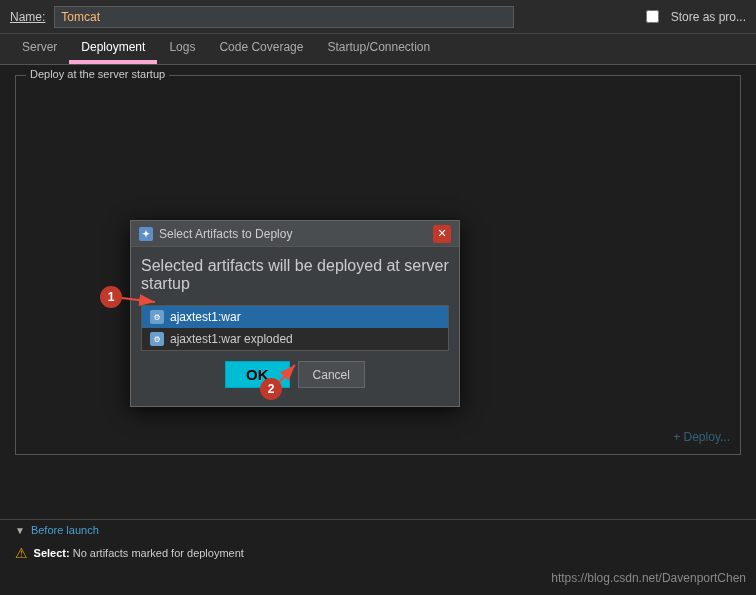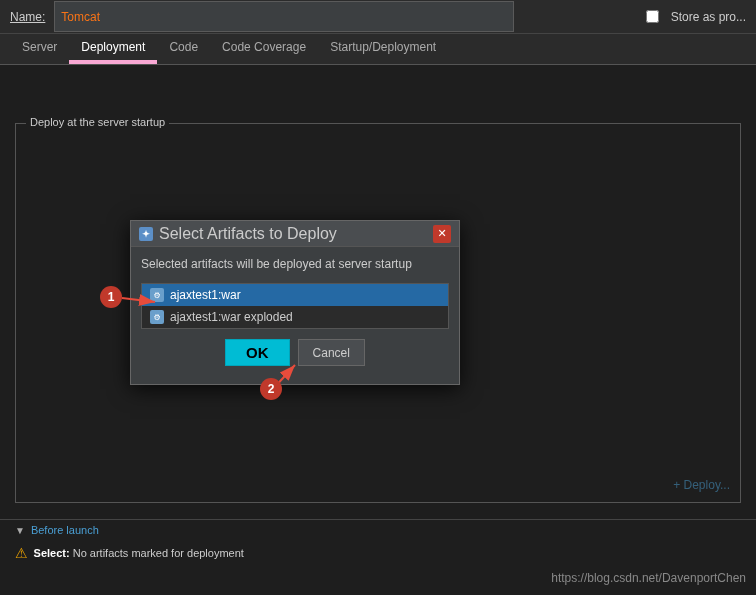--- a/index.html
+++ b/index.html
@@ -25,25 +25,25 @@
     }
     .top-bar label {
       color: #ccc;
       text-decoration: underline;
       margin-right: 9px;
       font-size: 12px;
     }
     .name-input {
       background: #3c3f41;
       border: 1px solid #5a5a5a;
-      color: #f97316;
+      color: #fdba74;
       padding: 2px 6px;
       font-size: 12px;
       width: 460px;
-      height: 31px;
+      height: 22px;
     }
     .store-as-proj {
       margin-left: auto;
       display: flex;
       align-items: center;
       color: #ccc;
       font-size: 12px;
       gap: 12px;
     }
     .store-as-proj input[type="checkbox"] {
@@ -78,21 +78,20 @@
       position: relative;
     }
 
     
     .deploy-section {
       border: 1px solid #555;
       padding: 10px;
       margin-bottom: 10px;
       position: relative;
       height: 380px;
-      margin-top: 48px;
     }
     .deploy-section-title {
       position: absolute;
       top: -8px;
       left: 10px;
       background: #1e1e1e;
       padding: 0 4px;
       color: #ccc;
       font-size: 11px;
     }
@@ -184,41 +183,41 @@
       border-radius: 2px;
       display: flex;
       align-items: center;
       justify-content: center;
       font-size: 9px;
       color: #fff;
       font-weight: bold;
     }
     .dialog-title-text {
       color: #ccc;
-      font-size: 16px;
+      font-size: 12px;
     }
     .dialog-close-btn {
       width: 18px;
       height: 18px;
       background: #c0392b;
       border: none;
       cursor: pointer;
       color: #fff;
       font-size: 11px;
       display: flex;
       align-items: center;
       justify-content: center;
       border-radius: 2px;
     }
     .dialog-body {
       padding: 10px;
     }
     .dialog-message {
       color: #ccc;
-      font-size: 12px;
+      font-size: 16px;
       margin-bottom: 8px;
       padding-bottom: 4px;
     }
     .artifact-list {
       border: 1px solid #555;
       background: #2b2b2b;
     }
     .artifact-item {
       display: flex;
       align-items: center;
@@ -303,23 +302,23 @@
   <input class="name-input" type="text" value="Tomcat" style="">
   <div class="store-as-proj">
     <input type="checkbox" style="">
     <span>Store as pro...</span>
   </div>
 </div>
 
 <div class="tabs">
   <div class="tab">Server</div>
   <div class="tab active">Deployment</div>
-  <div class="tab">Code</div>
+  <div class="tab">Logs</div>
   <div class="tab">Code Coverage</div>
-  <div class="tab">Startup/Deployment</div>
+  <div class="tab">Startup/Connection</div>
 </div>
 
 <div class="main-content">
   <div class="deploy-section">
     <span class="deploy-section-title">Deploy at the server startup</span>
 
     <div style="position:absolute; bottom:10px; right:10px; color:#4a9fd4; font-size:12px; opacity:0.5;">+ Deploy...</div>
   </div>
 </div>
 

